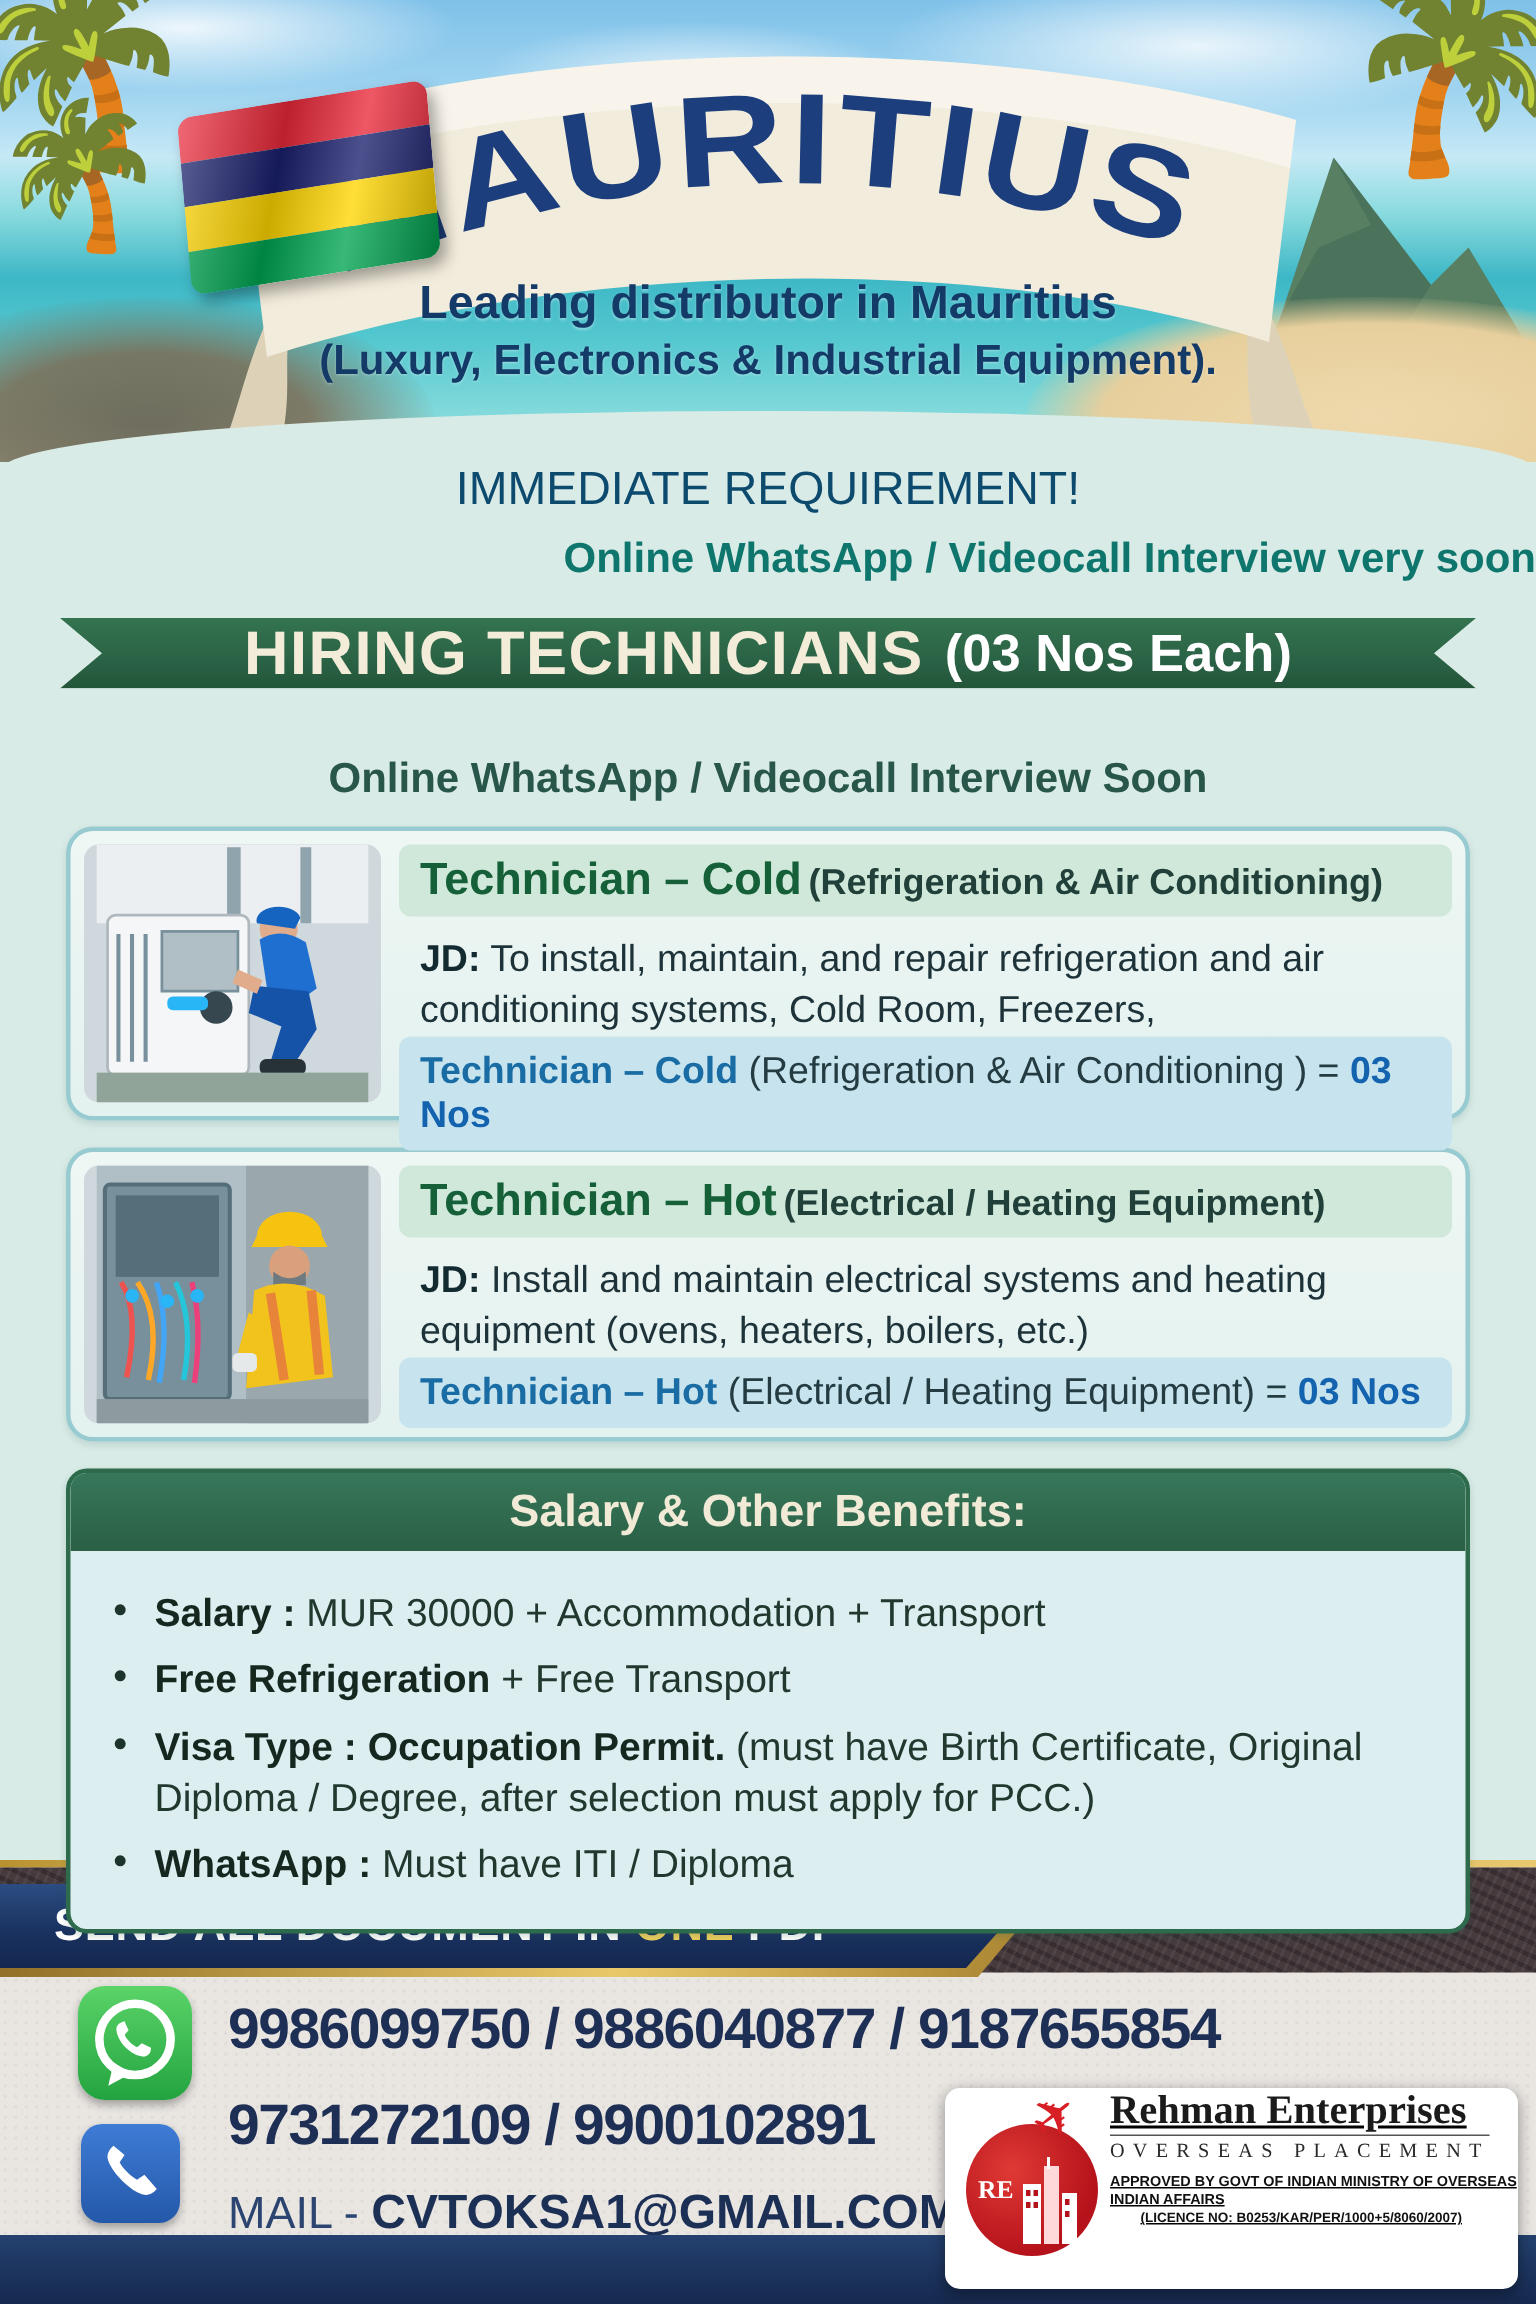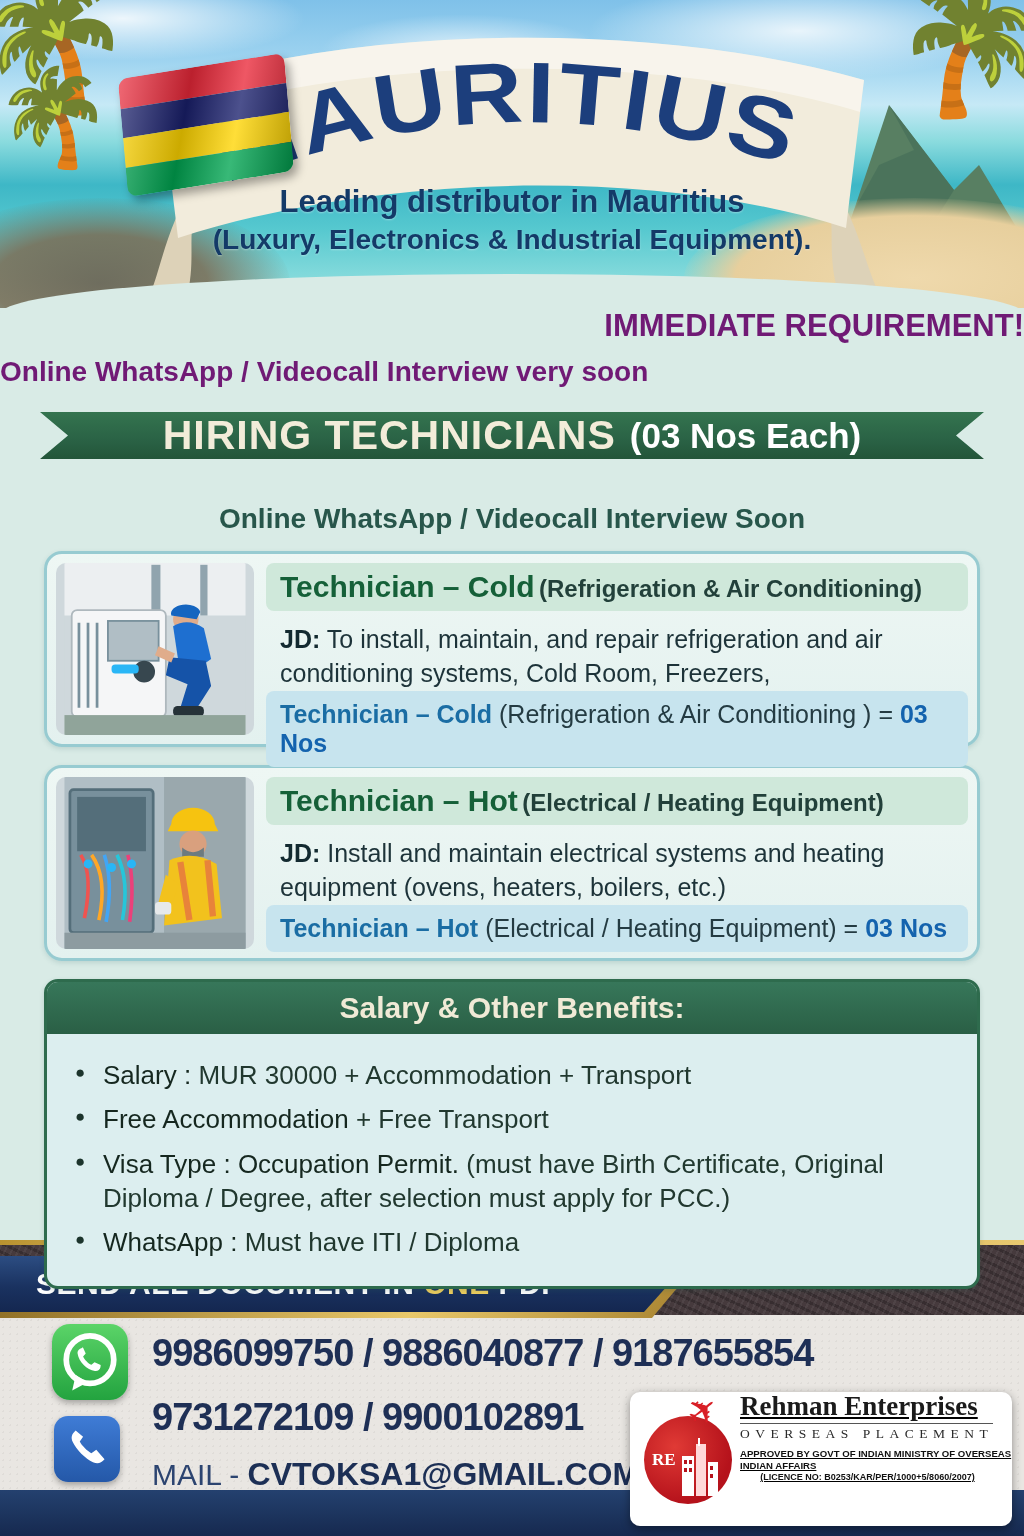--- a/index.html
+++ b/index.html
@@ -29,22 +29,22 @@
     background:linear-gradient(105deg,rgba(255,255,255,.30),rgba(0,0,0,.20) 38%,rgba(255,255,255,.22) 66%,rgba(0,0,0,.28));}
   .ribbon-svg{position:absolute;left:130px;top:8px;width:764px;height:320px;z-index:3;}
   .hero-sub{position:absolute;width:100%;text-align:center;color:#143a68;font-weight:bold;z-index:4;
     text-shadow:0 1px 2px rgba(255,255,255,.35);}
   .hero-sub.s1{top:184px;font-size:31px;}
   .hero-sub.s2{top:224px;font-size:28px;}
 
   
   .panel{position:relative;z-index:6;margin-top:-34px;height:966px;box-sizing:border-box;
     background:#d9ebe6;border-radius:50% 50% 0 0 / 40px 40px 0 0;padding-top:30px;}
-  .intro1{text-align:right;font-size:31px;font-weight:bold;color:#701a75;margin:4px 0 12px;}
-  .intro2{text-align:left;font-size:28px;font-weight:bold;color:#701a75;margin:0 0 24px;}
+  .intro1{text-align:center;font-size:31px;font-weight:normal;color:#0c4a6e;margin:4px 0 12px;}
+  .intro2{text-align:right;font-size:28px;font-weight:bold;color:#0f766e;margin:0 0 24px;}
   .hire-ribbon{margin:0 40px;height:47px;display:flex;align-items:center;justify-content:center;gap:14px;
     background:linear-gradient(180deg,#34744f,#2a6245 60%,#235539);
     clip-path:polygon(0 0,100% 0,calc(100% - 28px) 50%,100% 100%,0 100%,28px 50%);
     box-shadow:0 3px 6px rgba(0,0,0,.25);}
   .hire-bold{font-size:41px;font-weight:bold;color:#f2ecd9;letter-spacing:1px;}
   .hire-normal{font-size:35px;font-weight:600;color:#ffffff;}
   .interview{text-align:center;font-size:28px;font-weight:bold;color:#28564b;margin:44px 0 4px;}
 
   .job-card{margin:16px 44px 0;height:196px;box-sizing:border-box;border:3px solid #97cbd1;border-radius:18px;
     background:linear-gradient(180deg,#eef7f4,#e3f1ef);padding:9px;display:flex;gap:12px;
@@ -61,21 +61,21 @@
   .job-count .c-bold{font-weight:bold;color:#1a6da4;}
   .job-count .c-val{font-weight:bold;color:#1463ae;}
 
   .benefits{margin:18px 44px 0;border:3px solid #2e6b4d;border-radius:14px;overflow:hidden;
     background:#dceeef;box-shadow:0 2px 5px rgba(40,90,80,.2);}
   .benefits-head{background:linear-gradient(180deg,#37775a,#2a5f45);color:#f0ead6;font-size:30px;
     font-weight:bold;text-align:center;padding:9px 0;}
   .benefits ul{margin:0;padding:14px 24px 16px 28px;list-style:none;}
   .benefits li{position:relative;font-size:26px;color:#21382f;margin:10px 0;line-height:1.32;padding-left:28px;}
   .benefits li::before{content:"●";position:absolute;left:0;top:4px;font-size:17px;color:#1c342c;}
-  .benefits li .b{font-weight:normal;color:#15271f;margin-top:44px;}
+  .benefits li .b{font-weight:bold;color:#15271f;margin-top:44px;}
 
   
   .footer{position:relative;height:296px;
     background:radial-gradient(rgba(0,0,0,.045) 1px,transparent 1px) 0 0/7px 7px,#e9e6e2;}
   .gold-line{height:5px;background:linear-gradient(90deg,#b9922f,#f0d58a 30%,#caa64e 60%,#e8c970);}
   .brown-band{height:70px;background:
     repeating-linear-gradient(115deg,rgba(255,255,255,.05) 0 2px,transparent 2px 6px),
     repeating-linear-gradient(25deg,rgba(0,0,0,.22) 0 3px,transparent 3px 8px),#463a3d;}
   .pdf-gold{position:absolute;top:16px;left:0;width:704px;height:62px;
     background:linear-gradient(120deg,#8a6a22,#e9c86a 60%,#a37e2c);
@@ -245,21 +245,21 @@
     </div>
 
     <div class="benefits">
       <div class="benefits-head">Salary &amp; Other Benefits:</div>
       <ul>
         <li>
           <span class="b">Salary :</span>
           <span>MUR 30000 + Accommodation + Transport</span>
         </li>
         <li>
-          <span class="b">Free Accommodation</span>
+          <span class="b">Free Refrigeration</span>
           <span>+ Free Transport</span>
         </li>
         <li>
           <span class="b">Visa Type : Occupation Permit.</span>
           <span>(must have Birth Certificate, Original Diploma / Degree, after selection must apply for PCC.)</span>
         </li>
         <li>
           <span class="b">WhatsApp :</span>
           <span>Must have ITI / Diploma</span>
         </li>

